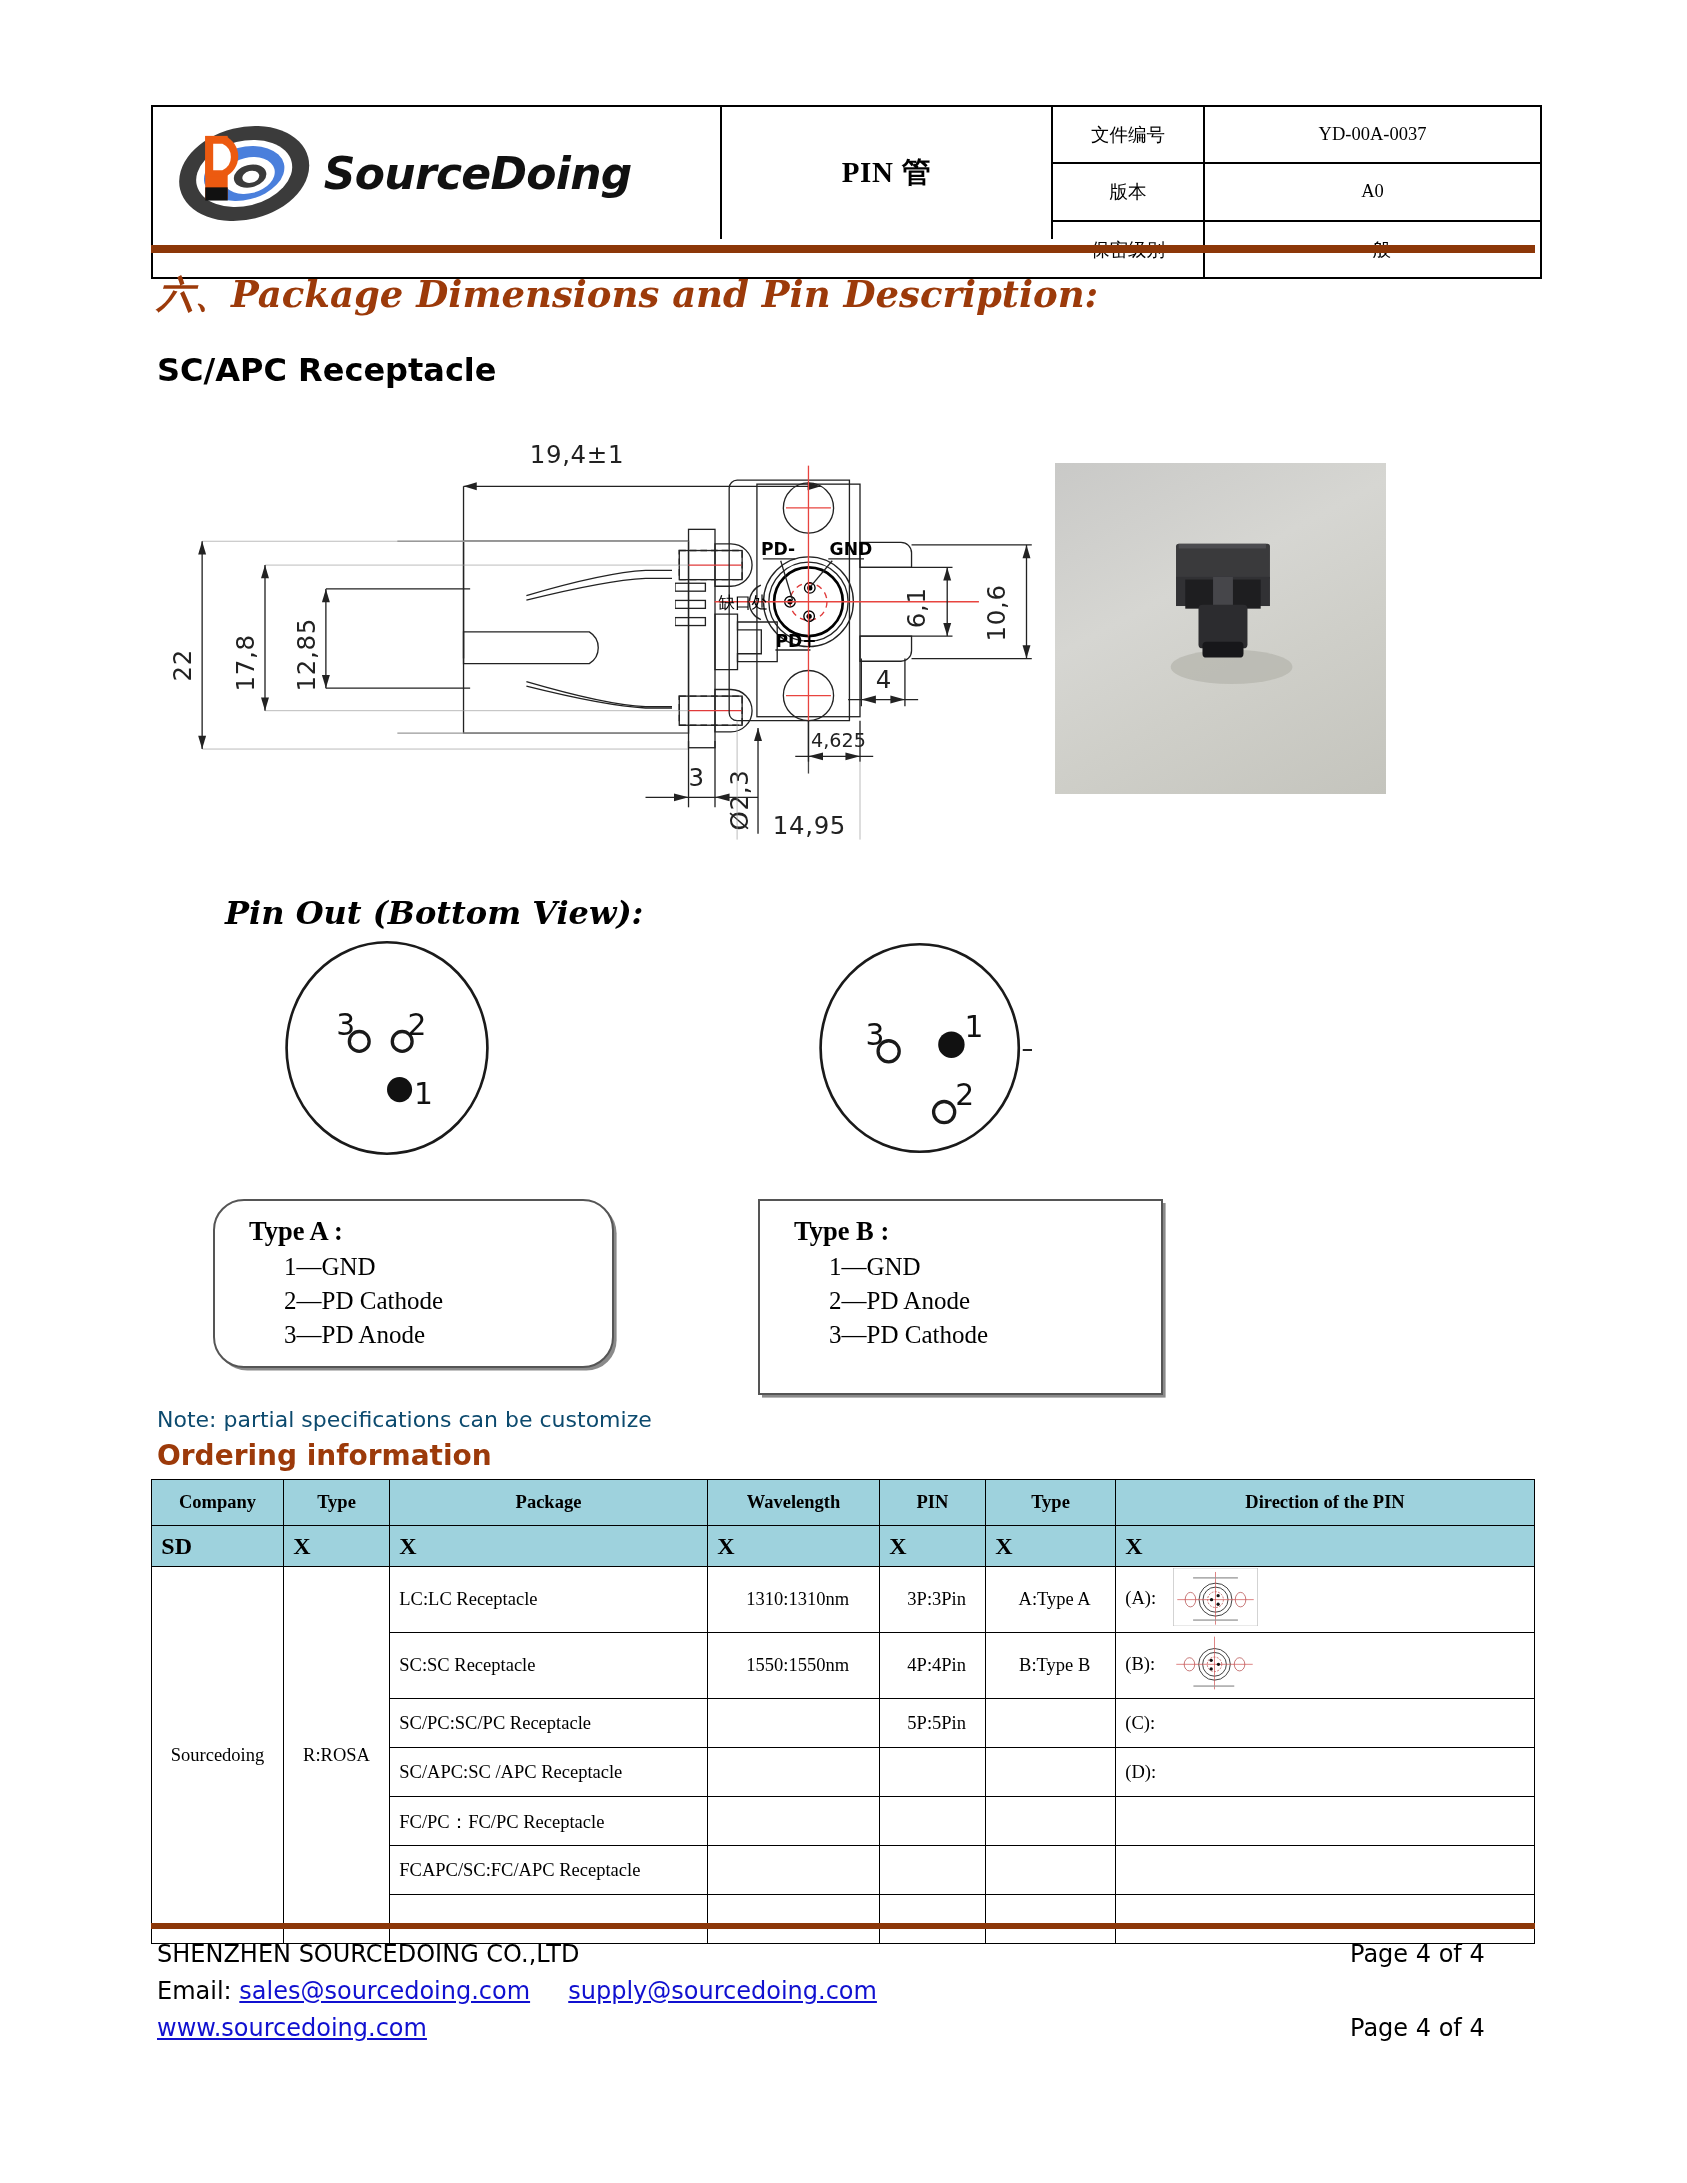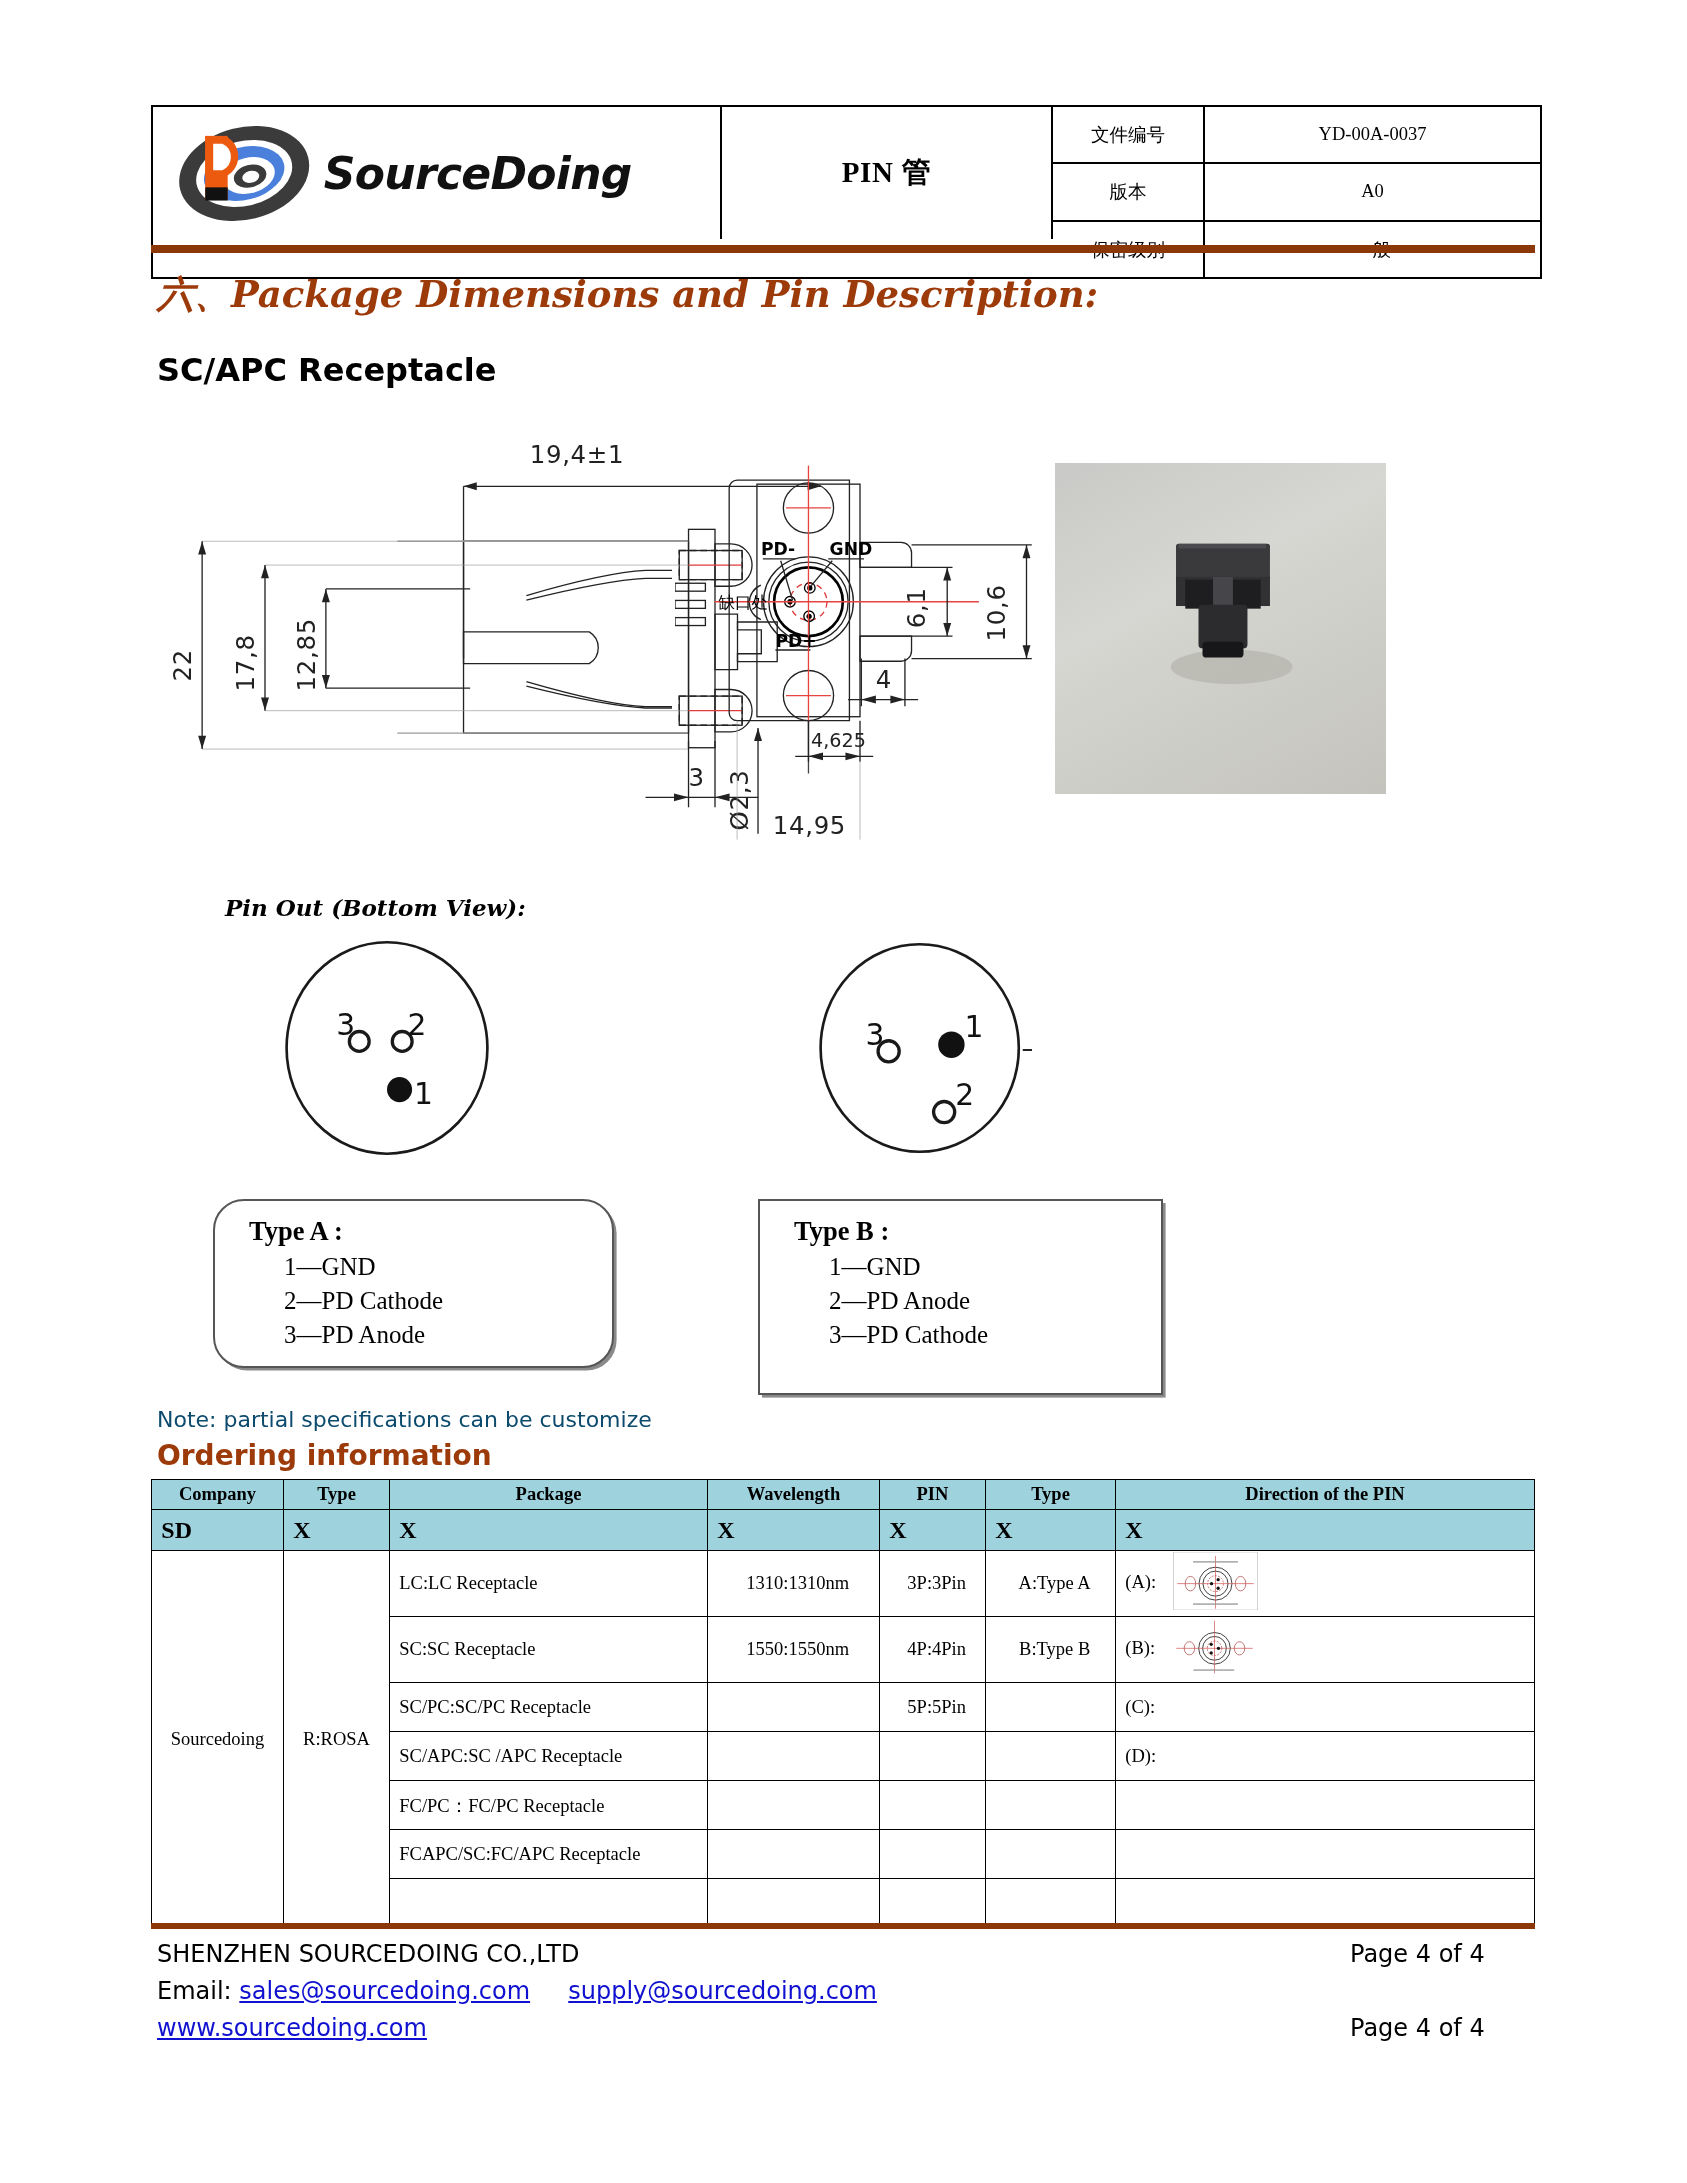--- a/index.html
+++ b/index.html
@@ -39,30 +39,30 @@
   .dim{font-family:"DejaVu Sans",sans-serif;font-size:37px;fill:#222;letter-spacing:1px;}
   .dim-sm{font-family:"DejaVu Sans",sans-serif;font-size:29px;fill:#222;}
   .lbl{font-family:"DejaVu Sans",sans-serif;font-size:26px;font-weight:bold;fill:#000;}
 
   
   .photo{position:absolute;left:1055px;top:463px;width:331px;height:331px;
     background:linear-gradient(152deg,#c9c9c7 0%,#d6d6d2 38%,#cfcfc9 62%,#c4c4bd 100%);}
   .photo-body{position:absolute;left:50%;top:44%;transform:translate(-50%,-50%);}
 
   
-  .pin-title{position:absolute;left:225px;top:894px;font-family:"DejaVu Serif",serif;font-weight:bold;font-style:italic;font-size:23px;color:#000;}
+  .pin-title{position:absolute;left:225px;top:894px;font-family:"DejaVu Serif",serif;font-weight:bold;font-style:italic;font-size:32px;color:#000;}
 
   .legendbox{position:absolute;border:2px solid #555;background:#fff;box-shadow:3.3px 3.3px 0 -0.7px #8a8a8a;}
   .legendbox .t{font-family:"Liberation Serif",serif;font-weight:bold;font-size:26.5px;margin:14.6px 0 2.6px 34px;}
   .legendbox .l{font-family:"Liberation Serif",serif;font-size:25px;margin:6px 0 0 69px;}
 
   
   .otbl{position:absolute;left:151px;top:1479px;width:1384px;border-collapse:collapse;table-layout:fixed;}
   .otbl td,.otbl th{border:1.3px solid #000;font-family:"Liberation Serif",serif;}
-  .otbl th{background:#9ed2dd;font-size:18.5px;font-weight:bold;text-align:center;height:29px;padding:0 0;}
+  .otbl th{background:#9ed2dd;font-size:18.5px;font-weight:bold;text-align:center;height:29px;padding:8px 0;}
   .otbl .xrow td{background:#9ed2dd;font-size:24px;font-weight:bold;height:38px;padding-left:9.3px;}
   .otbl td.body{font-size:18.5px;height:46px;padding-left:9.3px;vertical-align:middle;}
   .otbl td.ctr{text-align:center;}
   .otbl .tall{text-align:center;font-size:18.5px;}
   .mini{display:inline-block;vertical-align:middle;margin-left:12px;}
 
   
   .f-left{position:absolute;left:157px;top:1940px;font-family:"DejaVu Sans",sans-serif;font-size:24px;}
   .f-line2{position:absolute;left:157px;top:1977px;font-family:"DejaVu Sans",sans-serif;font-size:24px;}
   .f-line3{position:absolute;left:157px;top:2014px;font-family:"DejaVu Sans",sans-serif;font-size:24px;}

